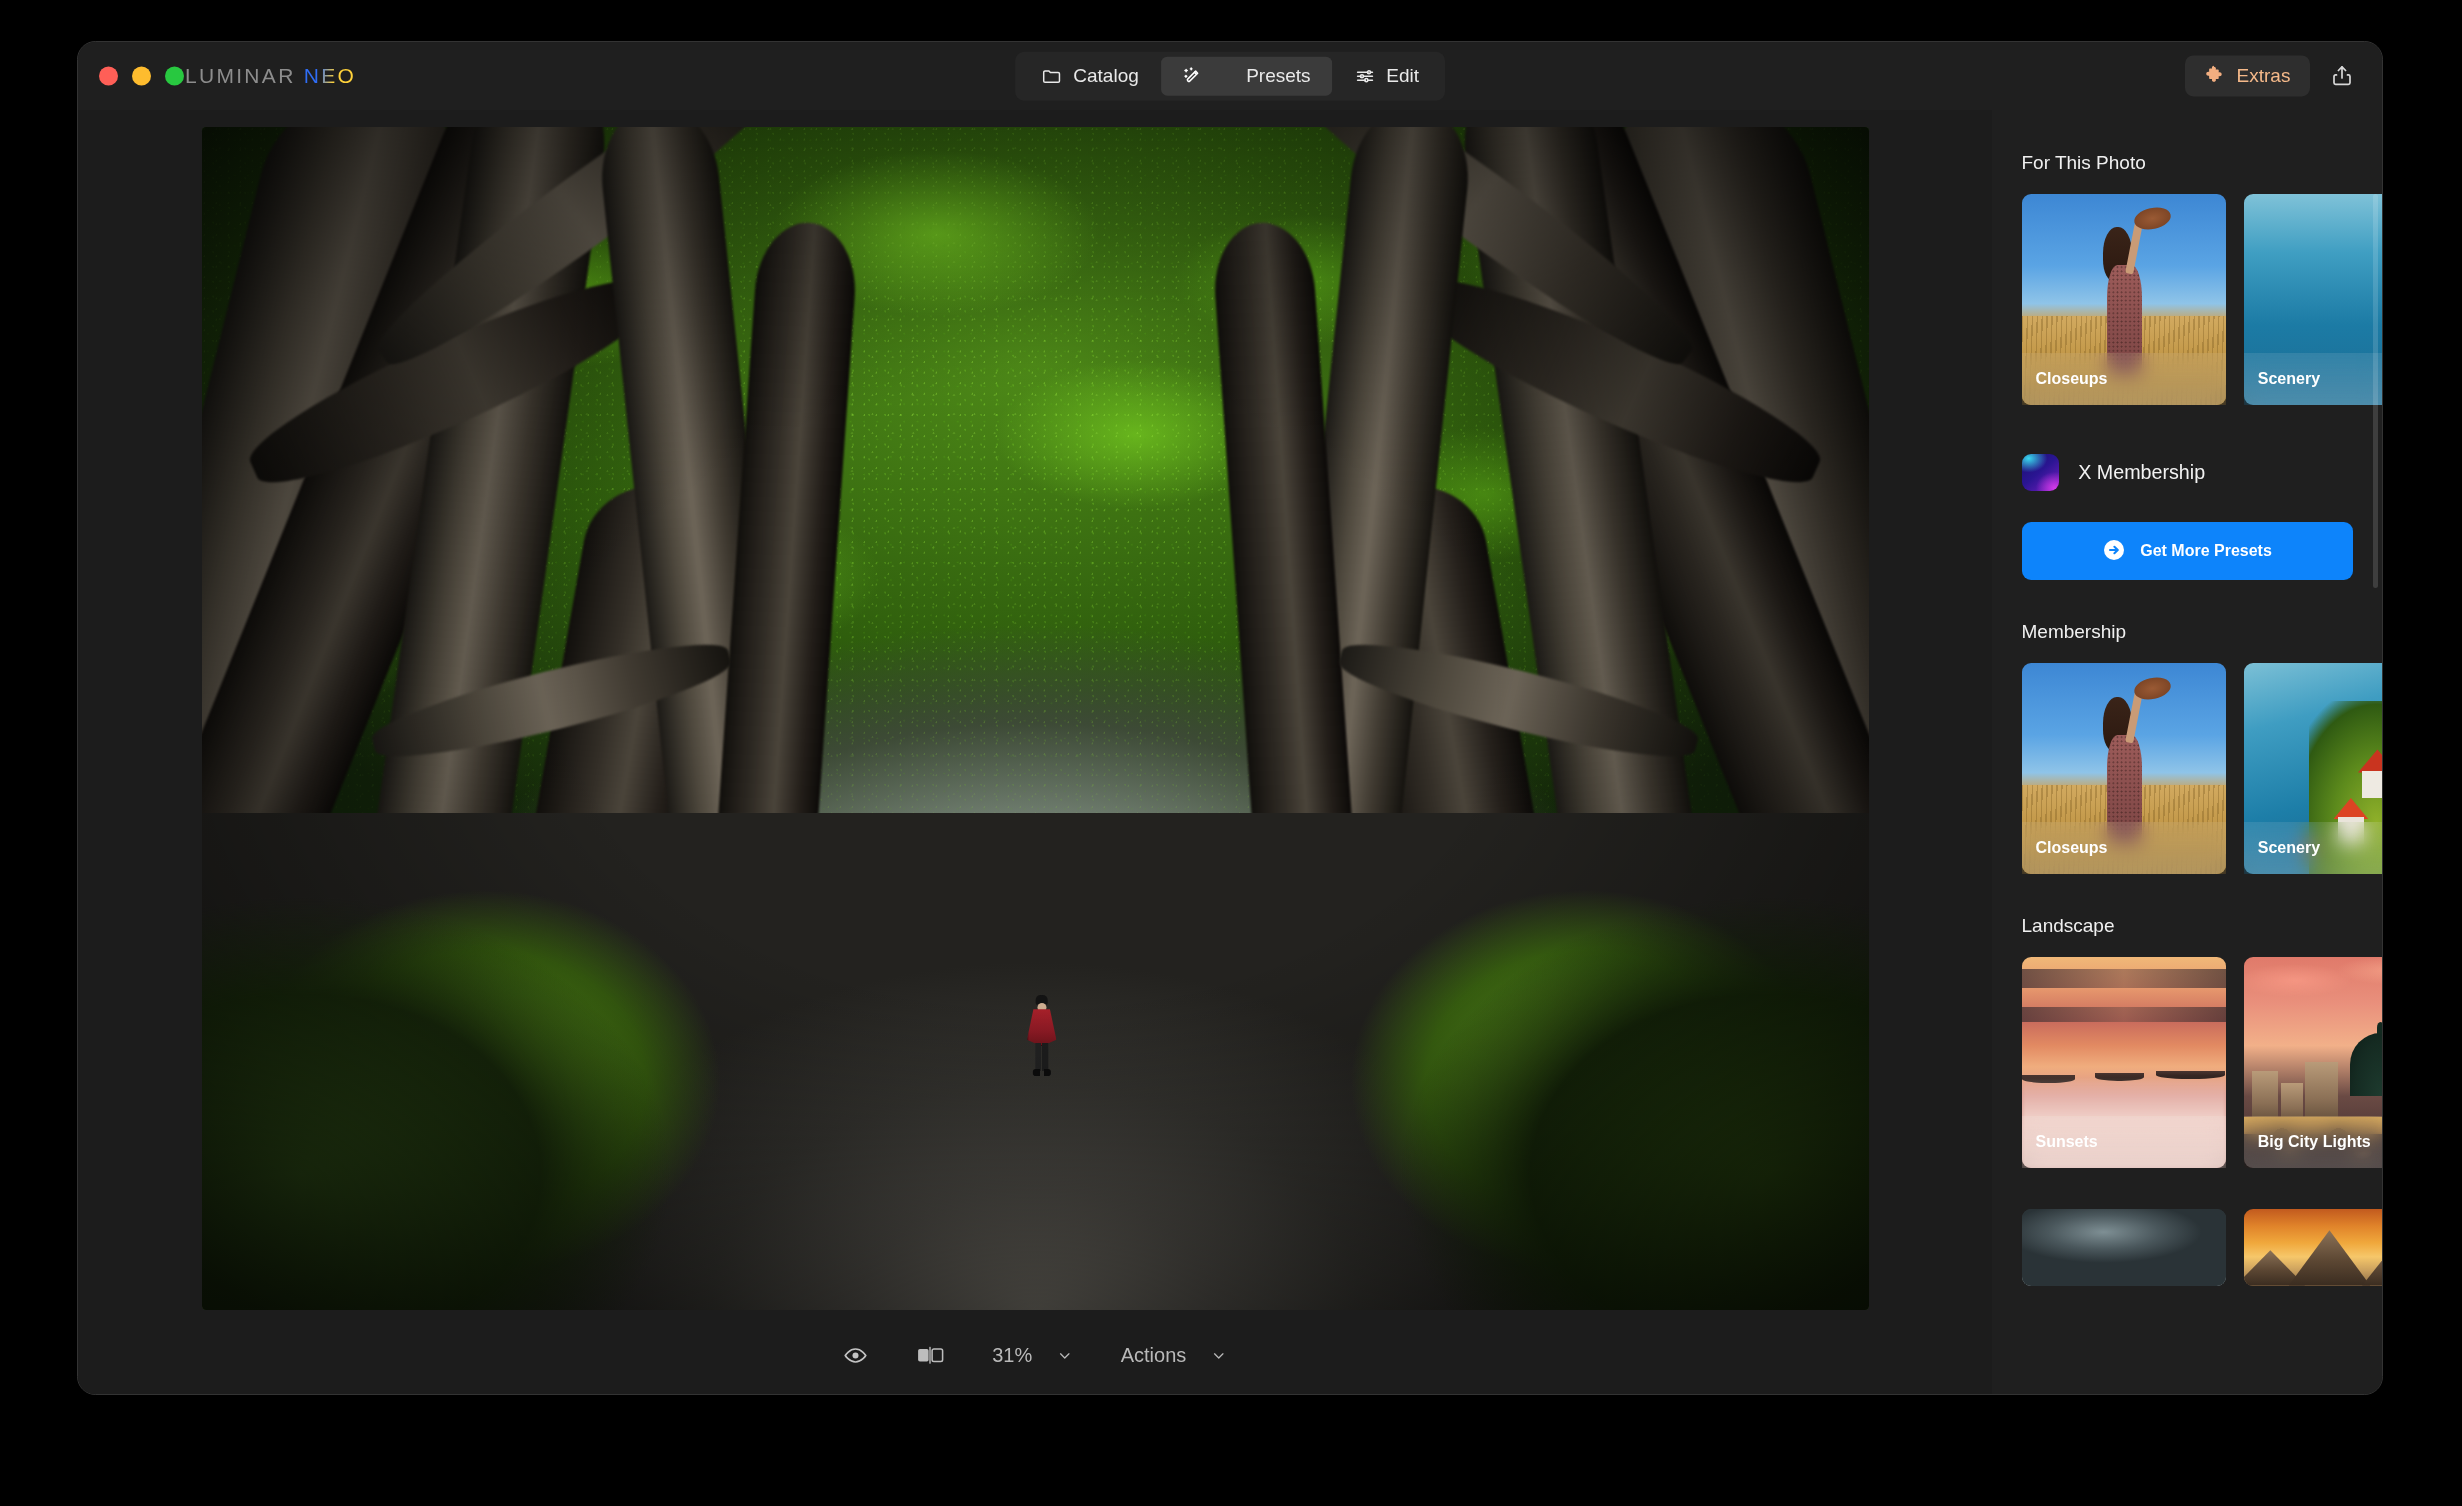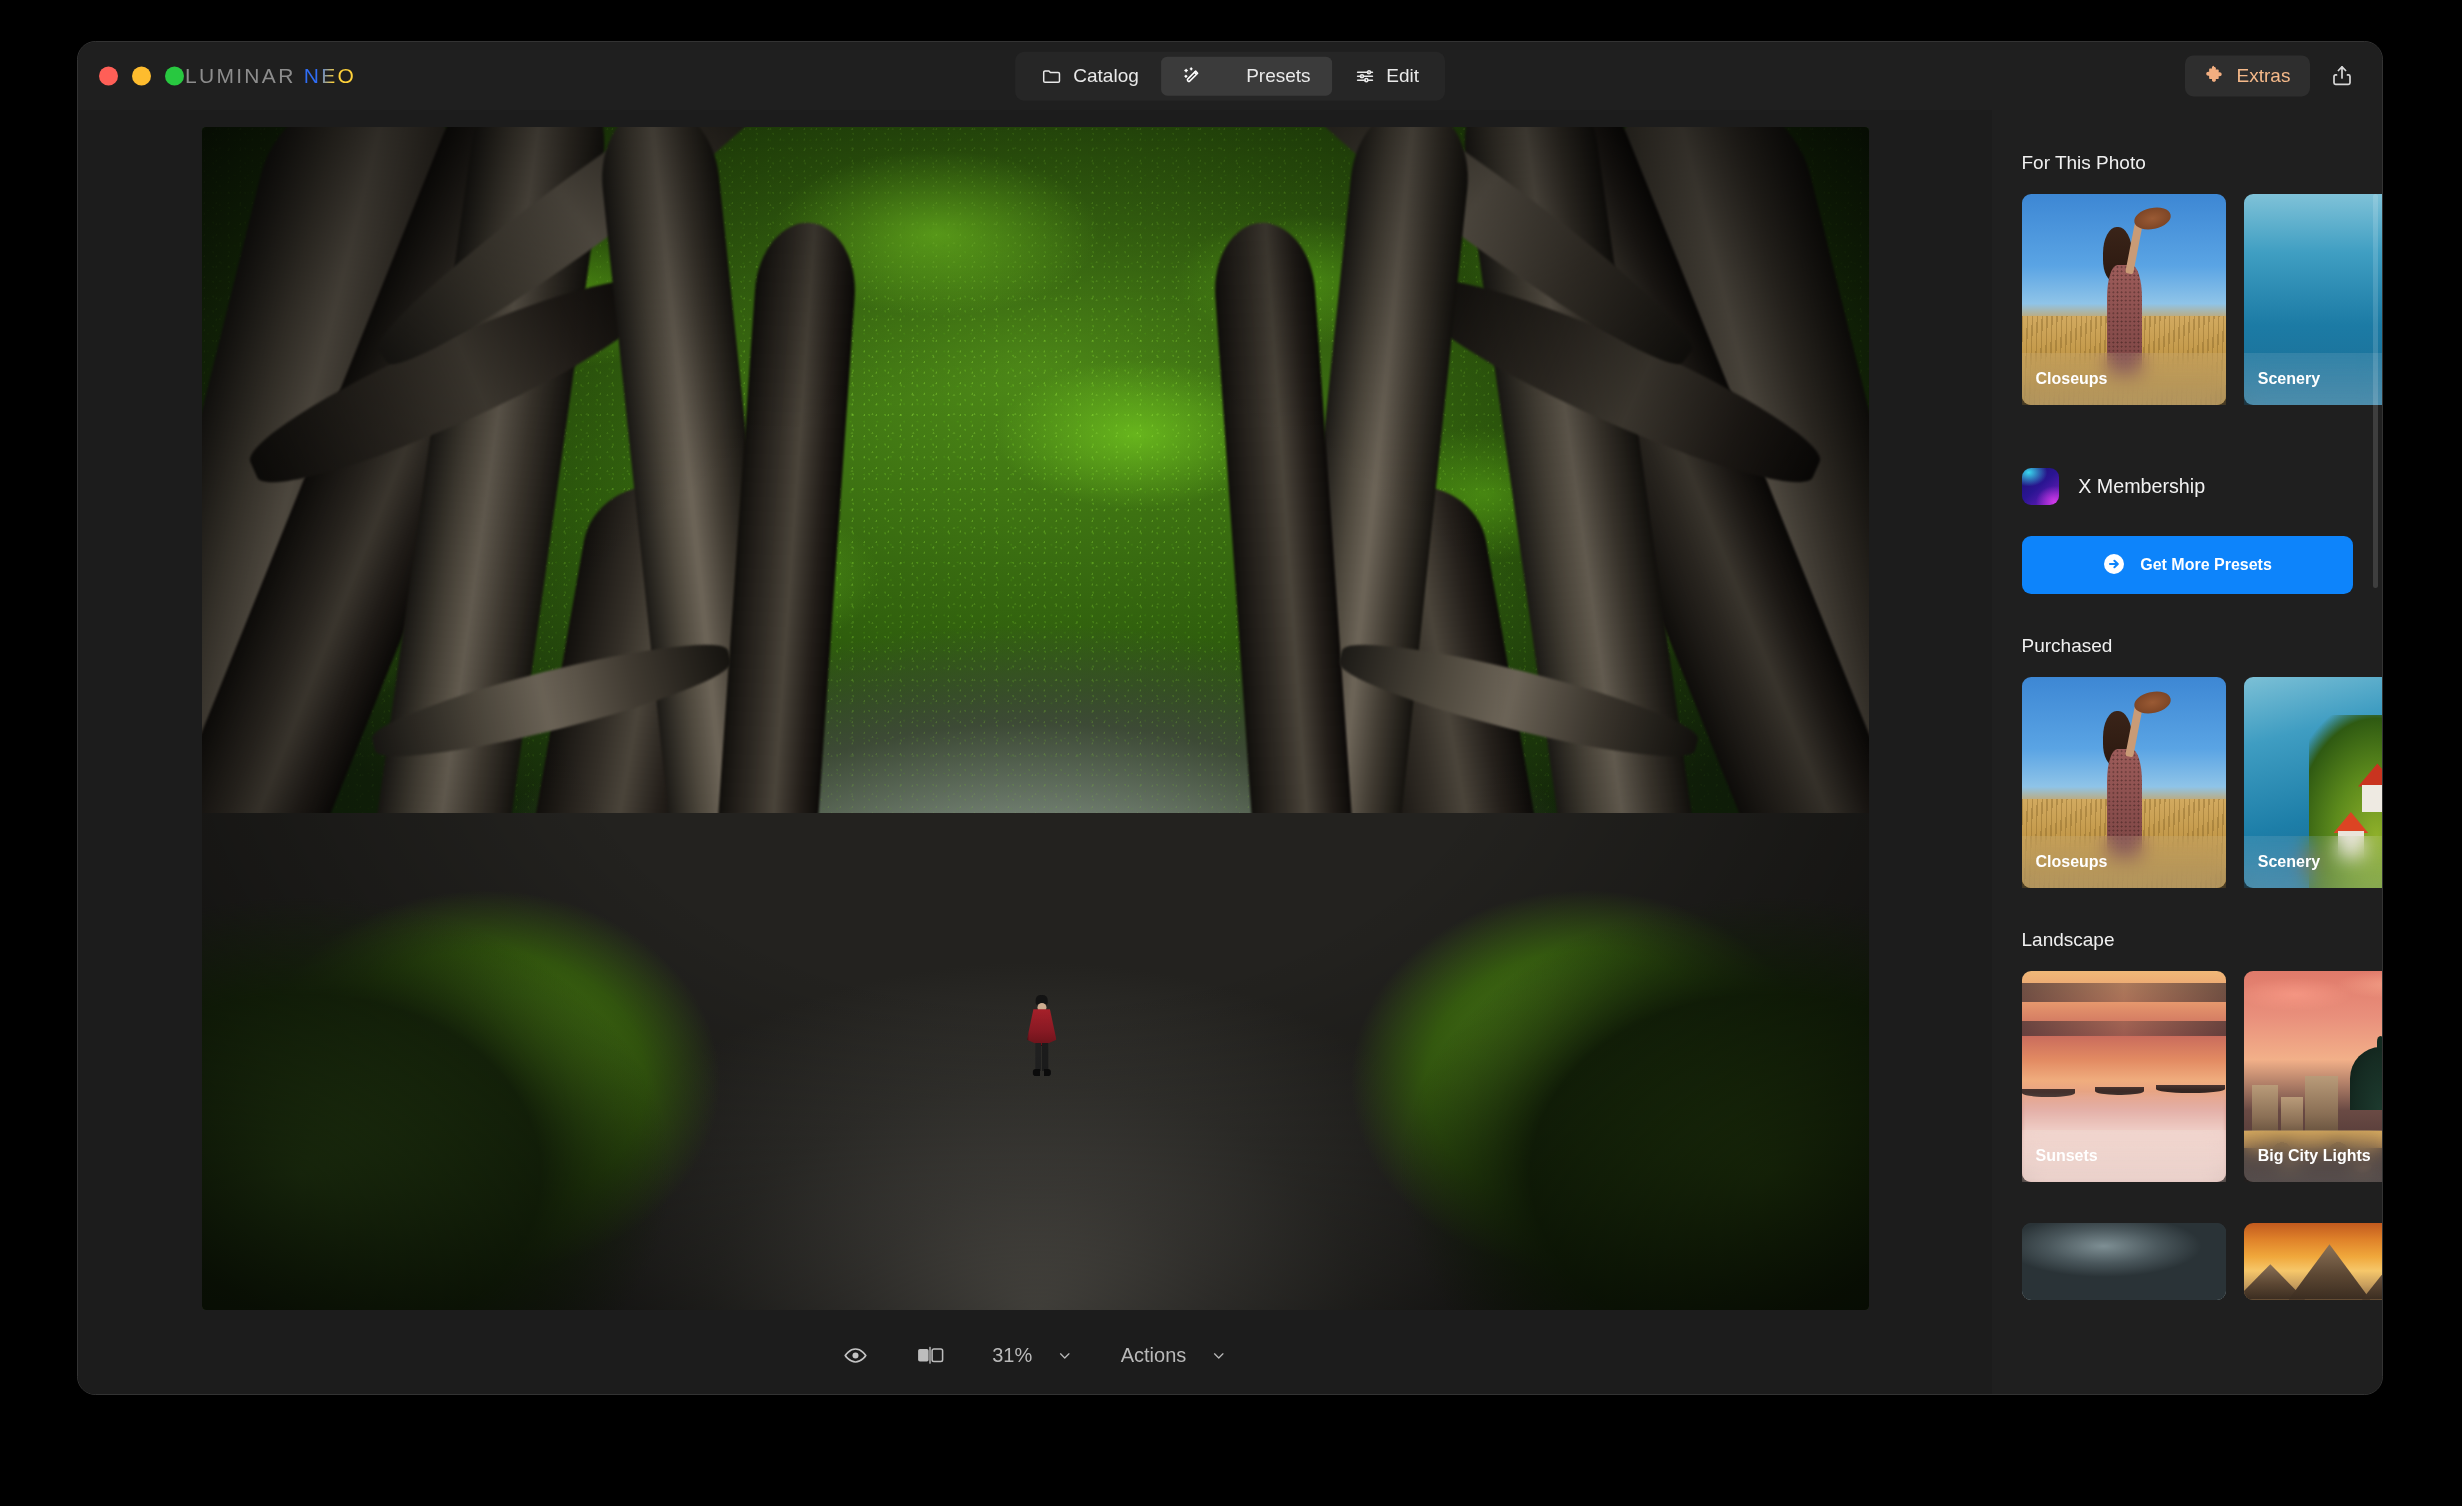--- a/index.html
+++ b/index.html
@@ -203,21 +203,21 @@
   
   #sidebar {
     flex: 0 0 390px; width: 390px;
     background: #1f1f1f;
     position: relative;
     overflow: hidden;
     padding: 0 0 0 0;
   }
   #sidebar-scroll { position: absolute; inset: 0; padding: 42px 0 0 0; }
   .sb-heading { color: #f0f0f0; font-size: 19px; padding: 0 0 0 29.5px; margin-bottom: 19.7px; }
-  .sb-section { margin-bottom: 17px; }
+  .sb-section { margin-bottom: 3px; }
 
   
   #ftp-strip { display: flex; gap: 18.3px; padding-left: 29.5px; }
   .ftp-card {
     position: relative; flex: 0 0 auto;
     width: 204px; height: 211px;
     border-radius: 9.1px; overflow: hidden;
     cursor: pointer;
   }
   .card-caption {
@@ -564,21 +564,21 @@
           <span>
             <svg width="24" height="24" viewBox="0 0 24 24">
               <circle cx="12" cy="12" r="10" fill="#ffffff"></circle>
               <path d="M8 12h7.4M12.4 8.8 15.8 12l-3.4 3.2" fill="none" stroke="#0d84fb" stroke-width="2.1" stroke-linecap="round" stroke-linejoin="round"></path>
             </svg>
           </span>
           <span class="label">Get More Presets</span>
         </div>
 
         <div class="sb-section" style="margin-top:41px">
-          <div class="sb-heading">Purchased</div>
+          <div class="sb-heading">Membership</div>
           <div class="sb-grid">
 
             <div class="grid-card">
               <div class="art art-closeups">
                 <div class="wheat"></div>
                   <div class="hair"></div>
                   <div class="body"></div>
                   <div class="arm"></div>
                   <div class="hat"></div>
               </div>

